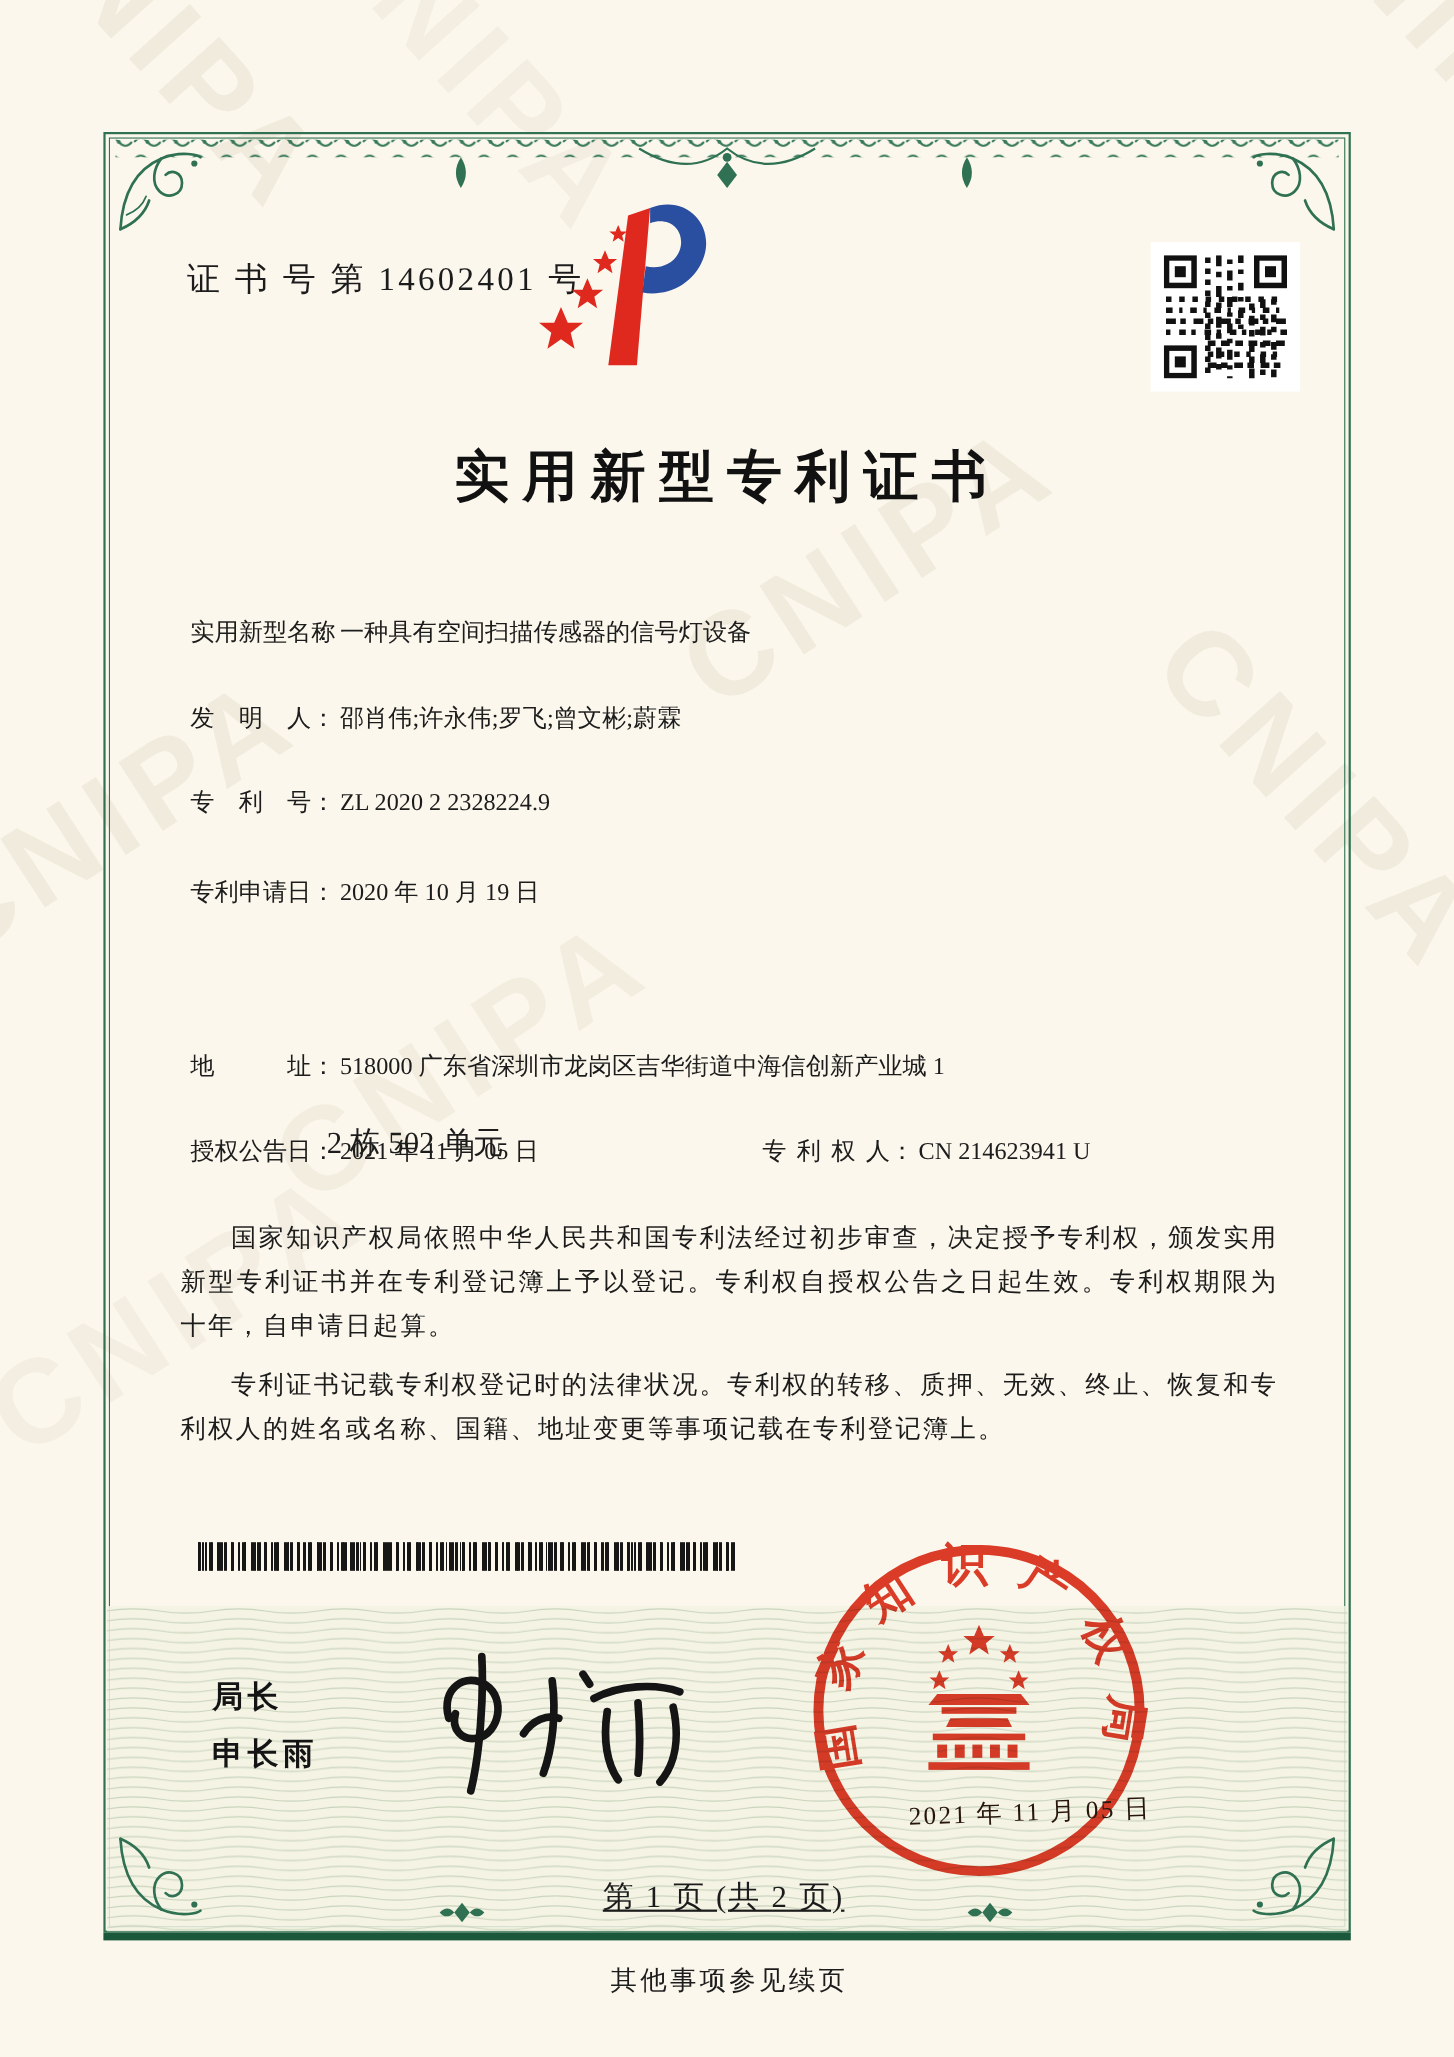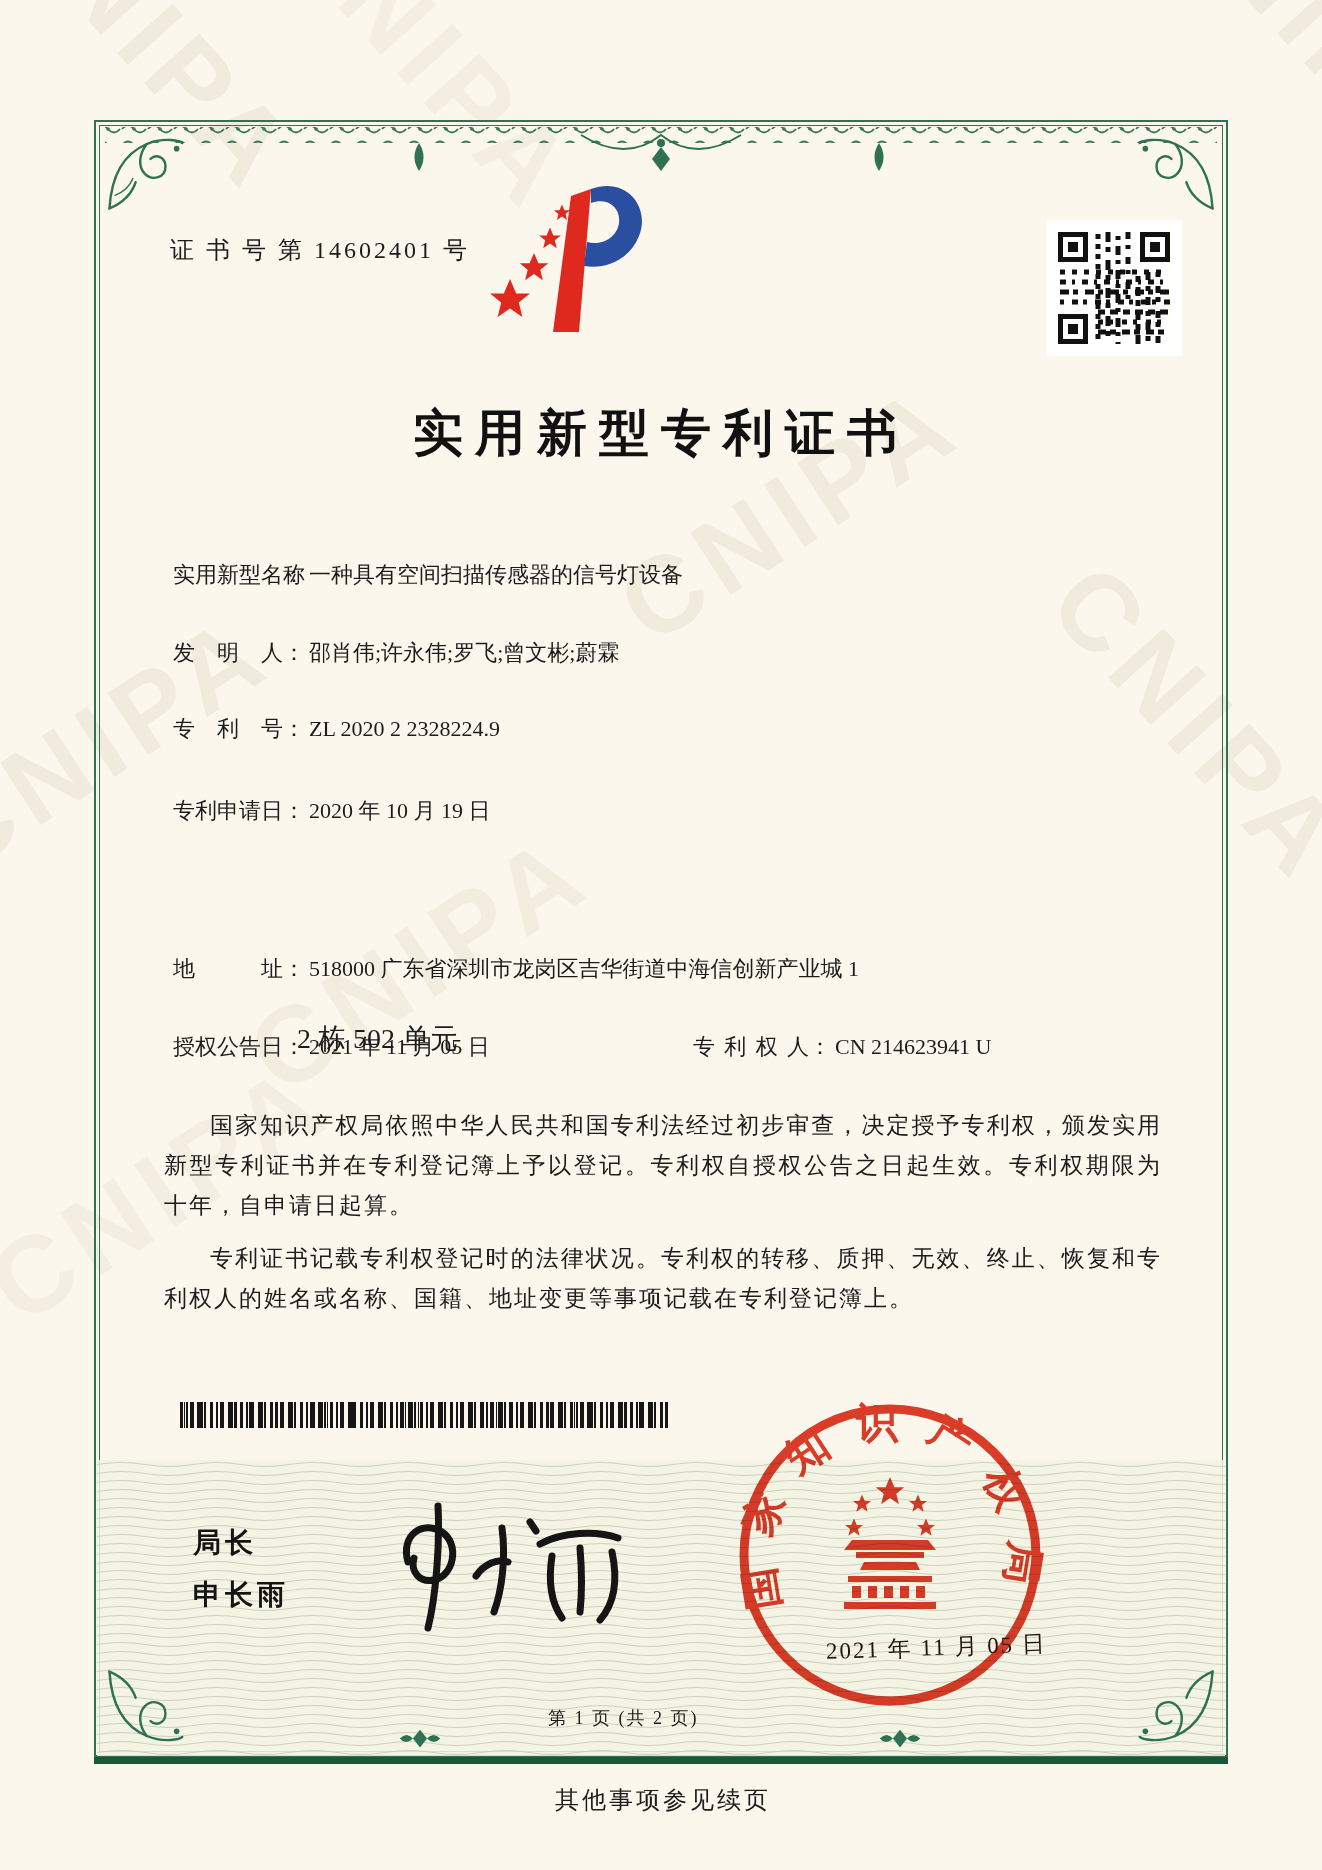--- a/index.html
+++ b/index.html
@@ -18,21 +18,21 @@
 
   .deco{position:absolute;z-index:2;}
   .corner{width:84px;height:84px;}
   .corner.tr{transform:scaleX(-1);}
   .corner.bl{transform:scaleY(-1);}
   .corner.br{transform:scale(-1,-1);}
 
   .waves{position:absolute;left:97px;top:1460px;width:1128px;height:296px;z-index:1;}
 
   
-  .cert-no{position:absolute;left:170px;top:234px;font-size:24px;letter-spacing:3px;z-index:2;text-align:center;}
+  .cert-no{position:absolute;left:170px;top:234px;font-size:30px;letter-spacing:3px;z-index:2;text-align:center;}
   .logo{position:absolute;left:478px;top:182px;width:175px;height:152px;z-index:2;}
   .qr-box{position:absolute;left:1046px;top:220px;width:136px;height:136px;background:#ffffff;z-index:2;}
   .qr-box svg{position:absolute;left:12px;top:12px;}
   .title{position:absolute;left:0;top:400px;width:100%;text-align:center;z-index:2;
          font-size:50px;font-weight:bold;letter-spacing:12px;color:#111;}
 
   
   .row{position:absolute;left:173px;font-size:22px;line-height:30px;white-space:nowrap;z-index:2;}
   .flabel{display:inline-block;width:110px;text-align:justify;text-align-last:justify;vertical-align:top;}
   .flabel.w5{width:116px;}
@@ -56,21 +56,21 @@
       font:600 28px "Liberation Sans",sans-serif;letter-spacing:4px;color:#141414;}
   .officer-name{position:absolute;left:193px;top:1576px;z-index:2;
       font:600 28px "Liberation Sans",sans-serif;letter-spacing:4px;color:#141414;}
   .signature{position:absolute;left:380px;top:1492px;width:270px;height:150px;z-index:2;}
 
   .seal{position:absolute;left:735px;top:1400px;width:310px;height:310px;z-index:3;
         opacity:.93;mix-blend-mode:multiply;}
   .seal-date{position:absolute;left:826px;top:1632px;z-index:4;font-size:23px;
         letter-spacing:2px;color:#27160c;transform:rotate(-2deg);white-space:nowrap;}
 
-  .footer-page{position:absolute;left:548px;top:1706px;font-size:18px;letter-spacing:2px;z-index:2;}
+  .footer-page{position:absolute;left:548px;top:1706px;font-size:28px;letter-spacing:2px;z-index:2;text-decoration:underline;}
   .continuation{position:absolute;left:535px;top:1784px;font-size:24px;letter-spacing:3px;z-index:2;margin-left:20px;}
 </style>
 </head>
 <body>
 
 <div id="page">
 
   <svg width="0" height="0" style="position:absolute" aria-hidden="true">
     <defs>
       <path id="star" d="M0,-10 2.94,-3.09 9.51,-3.09 4.2,1.18 5.88,8.09 0,4 -5.88,8.09 -4.2,1.18 -9.51,-3.09 -2.94,-3.09 Z"></path>

